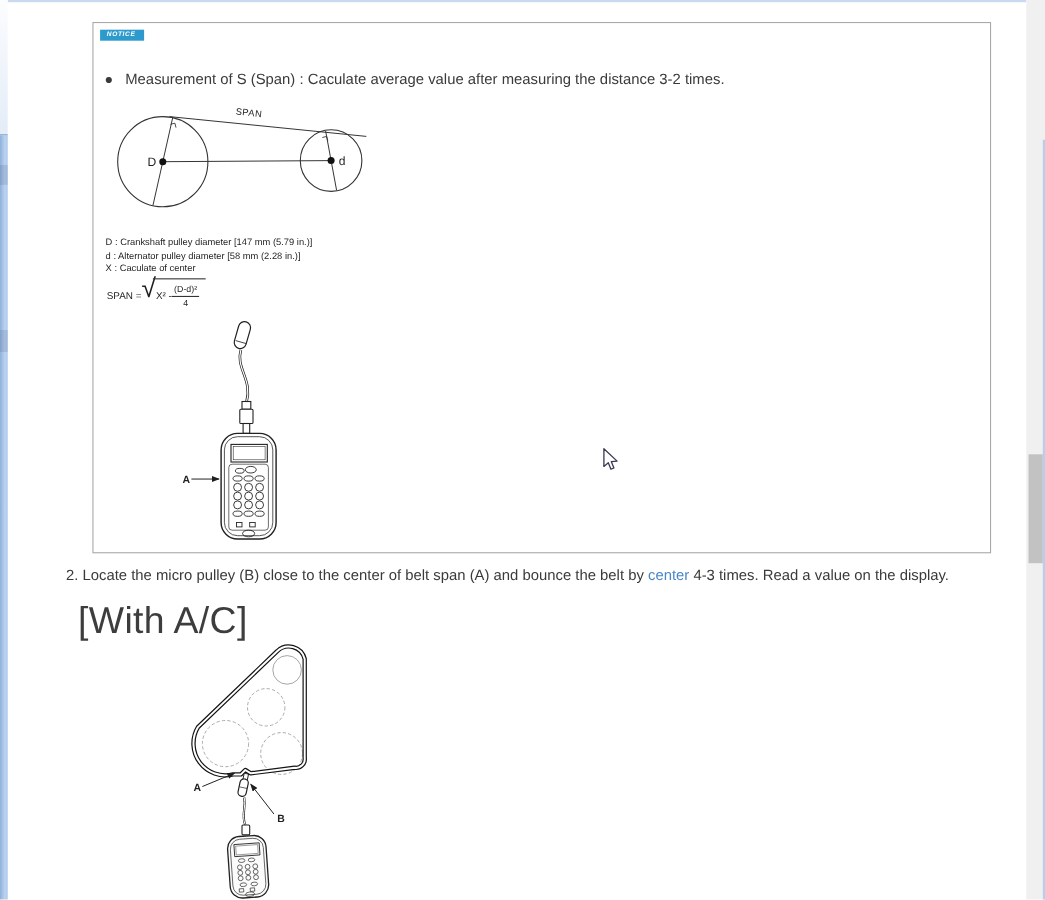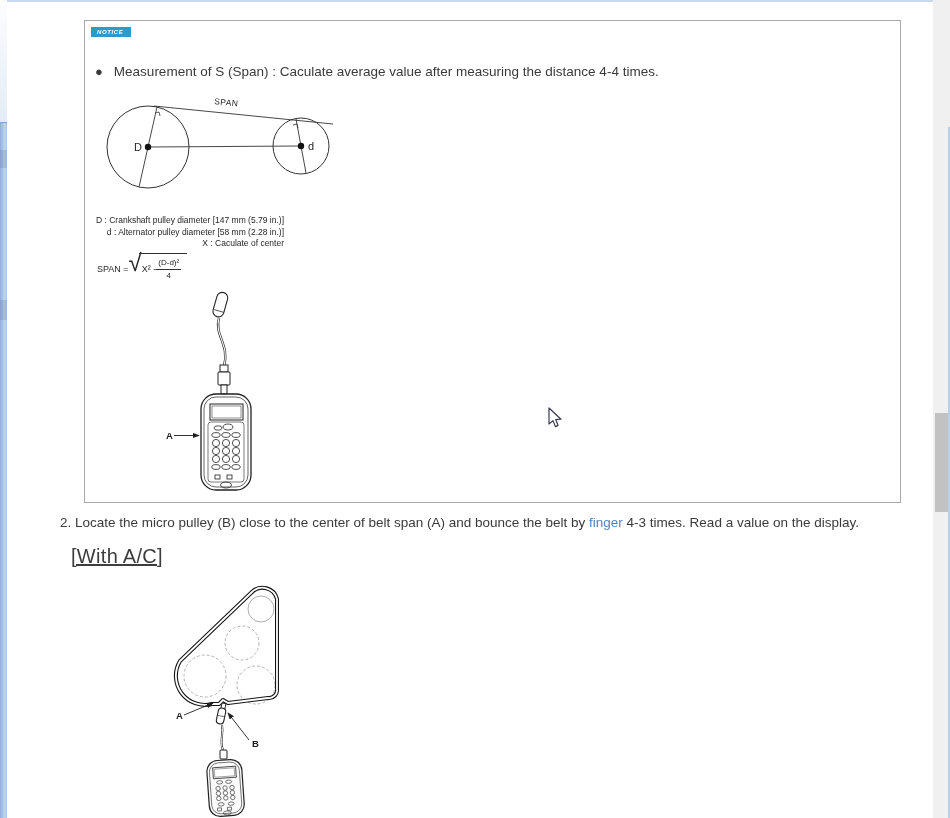--- a/index.html
+++ b/index.html
@@ -23,37 +23,37 @@
   .right-blue-edge { position:absolute; right:0; top:127px; bottom:0; width:2px; background:#b6cfee; }
 
   
   .notice-box { position:absolute; left:84px; top:20px; width:817px; height:483px; border:1px solid #a9a9a9; background:#fff; }
   .notice-badge { position:absolute; left:91px; top:27px; background:#2d9ace; color:#fff; font-size:6px; font-weight:bold; font-style:italic; letter-spacing:0.6px; padding:2px 8px 2px 6px; line-height:1; }
 
   .bullet-row { position:absolute; left:95px; top:62px; display:flex; align-items:flex-start; font-size:13.5px; color:#3a3a3a; }
   .bullet-dot { font-size:13px; margin-right:11px; line-height:19px; }
   .bullet-row span { line-height:19px; }
 
-  .defs { position:absolute; left:96px; top:215px; font-size:8.5px; color:#1f1f1f; line-height:11.5px;text-align:right; }
+  .defs { position:absolute; left:96px; top:215px; font-size:8.5px; color:#1f1f1f; line-height:11.5px; }
 
   .formula { position:absolute; left:97px; top:251px; display:flex; align-items:center; font-size:9px; color:#1f1f1f; }
   .f-lhs { margin-right:0; padding-top:6px; }
   .f-root { display:flex; align-items:flex-start; }
   .f-sqrt { font-size:24px; font-weight:300; line-height:24px; }
   .f-radicand { border-top:1px solid #333; display:flex; align-items:center; padding:4px 6px 0 3px; margin-left:-3px; margin-top:2px; }
   .f-frac { display:inline-flex; flex-direction:column; align-items:center; font-size:8px; line-height:1.2; }
   .f-num { border-bottom:1px solid #333; padding:0 2px 1px; }
   .f-den { padding-top:1px; }
 
   .svg-abs { position:absolute; }
 
   .step2 { position:absolute; left:60px; top:515px; font-size:13.5px; color:#3a3a3a; white-space:nowrap; }
   .step2 .lnk { color:#4a86c8; cursor:pointer; }
 
-  .section-heading { position:absolute; left:71px; top:545px; font-size:20px; font-weight:300; color:#3d3d3d; letter-spacing:0.3px;text-decoration:underline; }
+  .section-heading { position:absolute; left:71px; top:545px; font-size:34px; font-weight:300; color:#3d3d3d; letter-spacing:0.3px; }
 
   .cursor { position:absolute; left:545px; top:406px; }
 
   svg text { font-family:"Liberation Sans", sans-serif; }
 </style>
 </head>
 <body>
 
 <div id="screen">
 
@@ -66,21 +66,21 @@
   </div>
   <div class="scroll-track"></div>
   <div class="right-blue-edge"></div>
   <div class="scroll-thumb"></div>
 
   <div class="notice-box"></div>
   <div class="notice-badge">NOTICE</div>
 
   <div class="bullet-row">
     <span class="bullet-dot">●</span>
-    <span>Measurement of S (Span) : Caculate average value after measuring the distance 4-4 times.</span>
+    <span>Measurement of S (Span) : Caculate average value after measuring the distance 3-2 times.</span>
   </div>
 
   <svg class="svg-abs" style="left:96px; top:93px;" width="245" height="108" viewBox="0 0 245 108">
     <circle cx="52" cy="54" r="41" fill="none" stroke="#333" stroke-width="1"></circle>
     <circle cx="205" cy="53" r="28" fill="none" stroke="#333" stroke-width="1"></circle>
     <line x1="52" y1="54" x2="205" y2="53" stroke="#333" stroke-width="0.9"></line>
     <line x1="61" y1="14" x2="43" y2="94" stroke="#333" stroke-width="0.9"></line>
     <line x1="200" y1="26" x2="210" y2="80" stroke="#333" stroke-width="0.9"></line>
     <line x1="58" y1="13" x2="237" y2="31" stroke="#333" stroke-width="0.9"></line>
     <path d="M59,20 l4,-1 l1,4" fill="none" stroke="#333" stroke-width="0.8"></path>
@@ -159,21 +159,21 @@
       <rect x="55" y="188" width="5" height="4"></rect>
       <rect x="67" y="188" width="5" height="4"></rect>
       <ellipse cx="66" cy="198" rx="5.5" ry="3"></ellipse>
     </g>
 
     <text x="6" y="152" font-size="9.5" font-weight="bold" fill="#1f1f1f">A</text>
     <line x1="14" y1="148.5" x2="39" y2="148.5" stroke="#1f1f1f" stroke-width="0.9" marker-end="url(#ah1)"></line>
   </svg>
 
   <div class="step2">
-    <span>2.</span><span> Locate the micro pulley (B) close to the center of belt span (A) and bounce the belt by </span><span class="lnk">finger</span><span> 4-3 times. Read a value on the display.</span>
+    <span>2.</span><span> Locate the micro pulley (B) close to the center of belt span (A) and bounce the belt by </span><span class="lnk">center</span><span> 4-3 times. Read a value on the display.</span>
   </div>
 
   <div class="section-heading">[With A/C]</div>
 
   <svg class="svg-abs" style="left:150px; top:582px;" width="165" height="236" viewBox="0 0 165 236">
     <defs>
       <marker id="ah2" markerWidth="9" markerHeight="8" refX="7" refY="3" orient="auto">
         <path d="M0,0 L8,3 L0,6 z" fill="#1f1f1f"></path>
       </marker>
     </defs>

